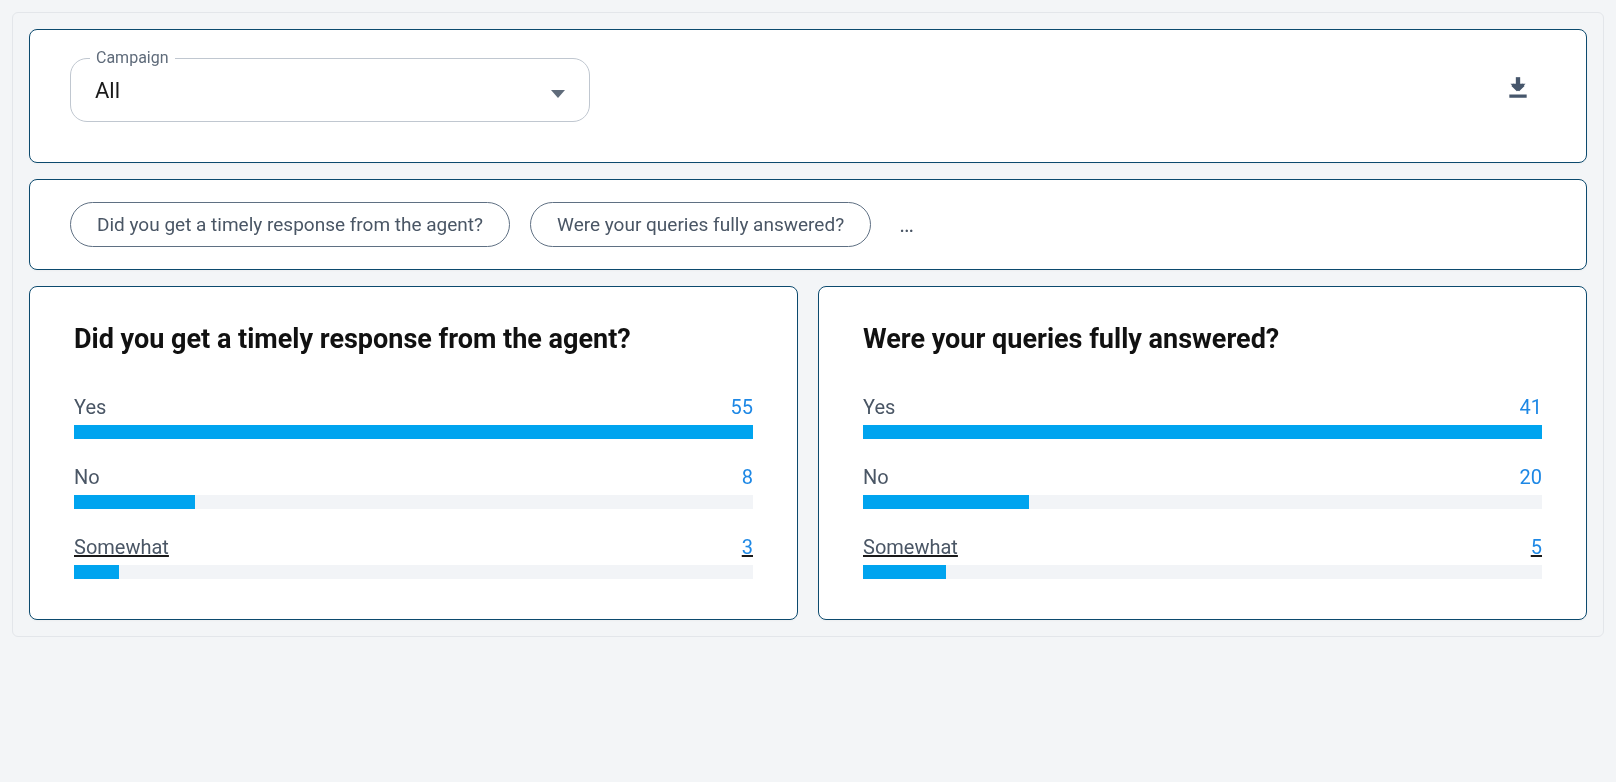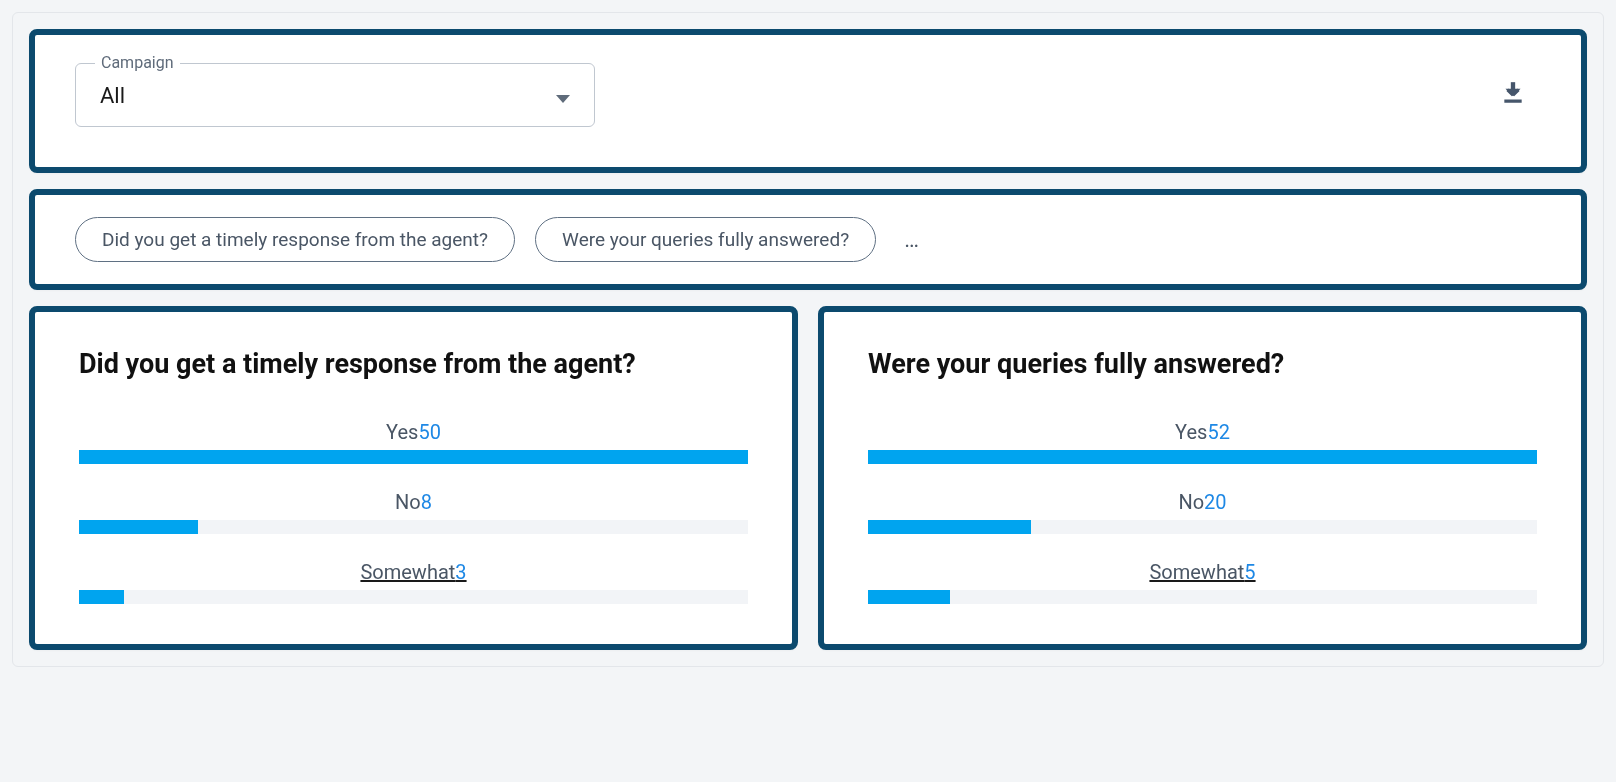--- a/index.html
+++ b/index.html
@@ -10,21 +10,21 @@
     color: #1a1a1a;
   }
   .outer {
     border: 1px solid #e3e6ea;
     border-radius: 6px;
     padding: 16px;
     background: #f3f5f7;
   }
   .card {
     background: #ffffff;
-    border: 6px solid #0c4a6e;
+    border: 1px solid #0c4a6e;
     border-radius: 8px;
     box-shadow: 0 1px 2px rgba(0,0,0,0.03);
   }
   .filter-card {
     padding: 28px 40px 40px 40px;
     display: flex;
     align-items: center;
     justify-content: space-between;
     margin-bottom: 16px;
   }
@@ -38,21 +38,21 @@
     left: 20px;
     background: #ffffff;
     padding: 0 6px;
     font-size: 16px;
     color: #5f6b7a;
   }
   .select-box {
     width: 100%;
     height: 64px;
     border: 1px solid #c0c7d0;
-    border-radius: 6px;
+    border-radius: 17px;
     padding: 0 24px;
     display: flex;
     align-items: center;
     justify-content: space-between;
     font-size: 22px;
     color: #1a1a1a;
     cursor: pointer;
     background: #ffffff;
   }
   .select-caret {
@@ -103,21 +103,21 @@
   .chart-title {
     font-size: 27px;
     font-weight: 700;
     color: #111;
     margin-bottom: 40px;
   }
   .bar-row { margin-bottom: 26px; }
   .bar-row:last-child { margin-bottom: 0; text-decoration: underline; }
   .bar-labels {
     display: flex;
-    justify-content: center;
+    justify-content: space-between;
     align-items: baseline;
     margin-bottom: 6px;
   }
   .bar-label {
     font-size: 20px;
     color: #4a5665;
   }
   .bar-value {
     font-size: 20px;
     color: #1e88e5;
@@ -169,21 +169,21 @@
   </div>
 
   <div class="charts-row">
 
     <div class="card chart-card">
       <h2 class="chart-title">Did you get a timely response from the agent?</h2>
 
       <div class="bar-row">
         <div class="bar-labels">
           <span class="bar-label">Yes</span>
-          <span class="bar-value">50</span>
+          <span class="bar-value">55</span>
         </div>
         <div class="bar-track">
           <div class="bar-fill" style="width: 100%;"></div>
         </div>
       </div>
 
       <div class="bar-row">
         <div class="bar-labels">
           <span class="bar-label">No</span>
           <span class="bar-value">8</span>
@@ -203,21 +203,21 @@
         </div>
       </div>
     </div>
 
     <div class="card chart-card">
       <h2 class="chart-title">Were your queries fully answered?</h2>
 
       <div class="bar-row">
         <div class="bar-labels">
           <span class="bar-label">Yes</span>
-          <span class="bar-value">52</span>
+          <span class="bar-value">41</span>
         </div>
         <div class="bar-track">
           <div class="bar-fill" style="width: 100%;"></div>
         </div>
       </div>
 
       <div class="bar-row">
         <div class="bar-labels">
           <span class="bar-label">No</span>
           <span class="bar-value">20</span>

